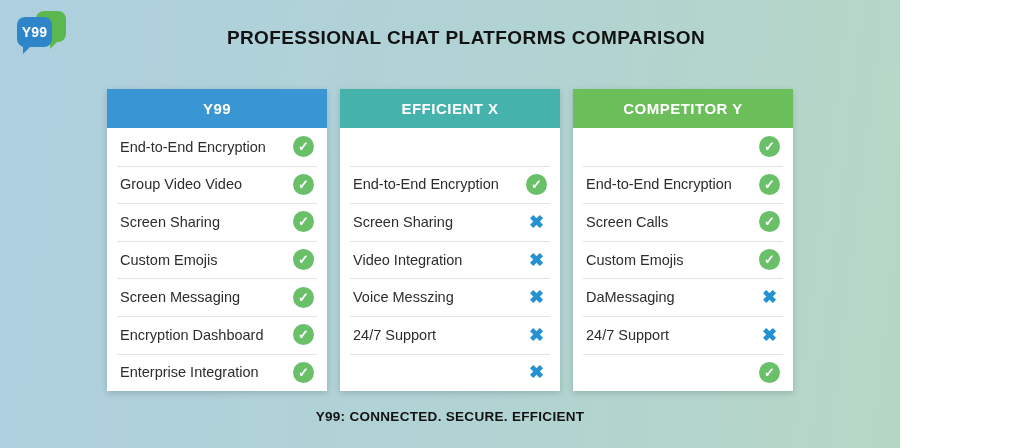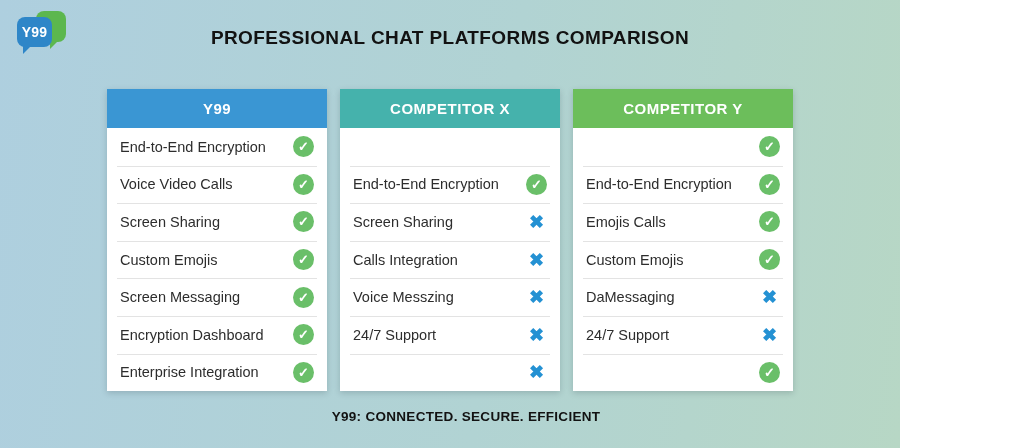--- a/index.html
+++ b/index.html
@@ -30,26 +30,26 @@
     display: flex; align-items: center; justify-content: center;
     color: #fff; font-weight: bold; font-size: 14px; letter-spacing: 0.2px;
   }
   .bubble-blue .tail {
     position: absolute; bottom: -7px; left: 6px; width: 0; height: 0;
     border-top: 9px solid #2e86c8; border-right: 9px solid transparent;
   }
 
   
   .title {
-    position: absolute; top: 27px; left: 0; width: 100%;
+    position: absolute; top: 27px; left: 16px; width: 100%;
     text-align: center; font-size: 19px; font-weight: bold;
     color: #121212; letter-spacing: 0.4px;
   }
   .footer {
-    position: absolute; top: 409px; left: 16px; width: 100%;
+    position: absolute; top: 409px; left: 0; width: 100%;
     text-align: center; font-size: 13.5px; font-weight: bold;
     color: #121212; letter-spacing: 0.3px;
   }
 
   
   .cards {
     position: absolute; top: 89px; left: 50%; transform: translateX(-50%);
     display: flex; gap: 13px;
   }
   .card {
@@ -104,21 +104,21 @@
     <div class="card">
       <div class="card-header" style="background: rgb(58, 150, 211);">
         <span>Y99</span>
       </div>
       <div class="card-body">
           <div class="row">
             <span class="label">End-to-End Encryption</span>
             <span class="icon check">✓</span>
           </div>
           <div class="row">
-            <span class="label">Voice Video Calls</span>
+            <span class="label">Group Video Video</span>
             <span class="icon check">✓</span>
           </div>
           <div class="row">
             <span class="label">Screen Sharing</span>
             <span class="icon check">✓</span>
           </div>
           <div class="row">
             <span class="label">Custom Emojis</span>
             <span class="icon check">✓</span>
           </div>
@@ -131,37 +131,37 @@
             <span class="icon check">✓</span>
           </div>
           <div class="row">
             <span class="label">Enterprise Integration</span>
             <span class="icon check">✓</span>
           </div>
         </div>
     </div>
     <div class="card">
       <div class="card-header" style="background: rgb(69, 178, 172);">
-        <span>COMPETITOR X</span>
+        <span>EFFICIENT X</span>
       </div>
       <div class="card-body">
           <div class="row">
             <span class="label"></span>
             <span class="icon none"></span>
           </div>
           <div class="row">
             <span class="label">End-to-End Encryption</span>
             <span class="icon check">✓</span>
           </div>
           <div class="row">
             <span class="label">Screen Sharing</span>
             <span class="icon cross">✖</span>
           </div>
           <div class="row">
-            <span class="label">Calls Integration</span>
+            <span class="label">Video Integration</span>
             <span class="icon cross">✖</span>
           </div>
           <div class="row">
             <span class="label">Voice Messzing</span>
             <span class="icon cross">✖</span>
           </div>
           <div class="row">
             <span class="label">24/7 Support</span>
             <span class="icon cross">✖</span>
           </div>
@@ -178,21 +178,21 @@
       <div class="card-body">
           <div class="row">
             <span class="label"></span>
             <span class="icon check">✓</span>
           </div>
           <div class="row">
             <span class="label">End-to-End Encryption</span>
             <span class="icon check">✓</span>
           </div>
           <div class="row">
-            <span class="label">Emojis Calls</span>
+            <span class="label">Screen Calls</span>
             <span class="icon check">✓</span>
           </div>
           <div class="row">
             <span class="label">Custom Emojis</span>
             <span class="icon check">✓</span>
           </div>
           <div class="row">
             <span class="label">DaMessaging</span>
             <span class="icon cross">✖</span>
           </div>

